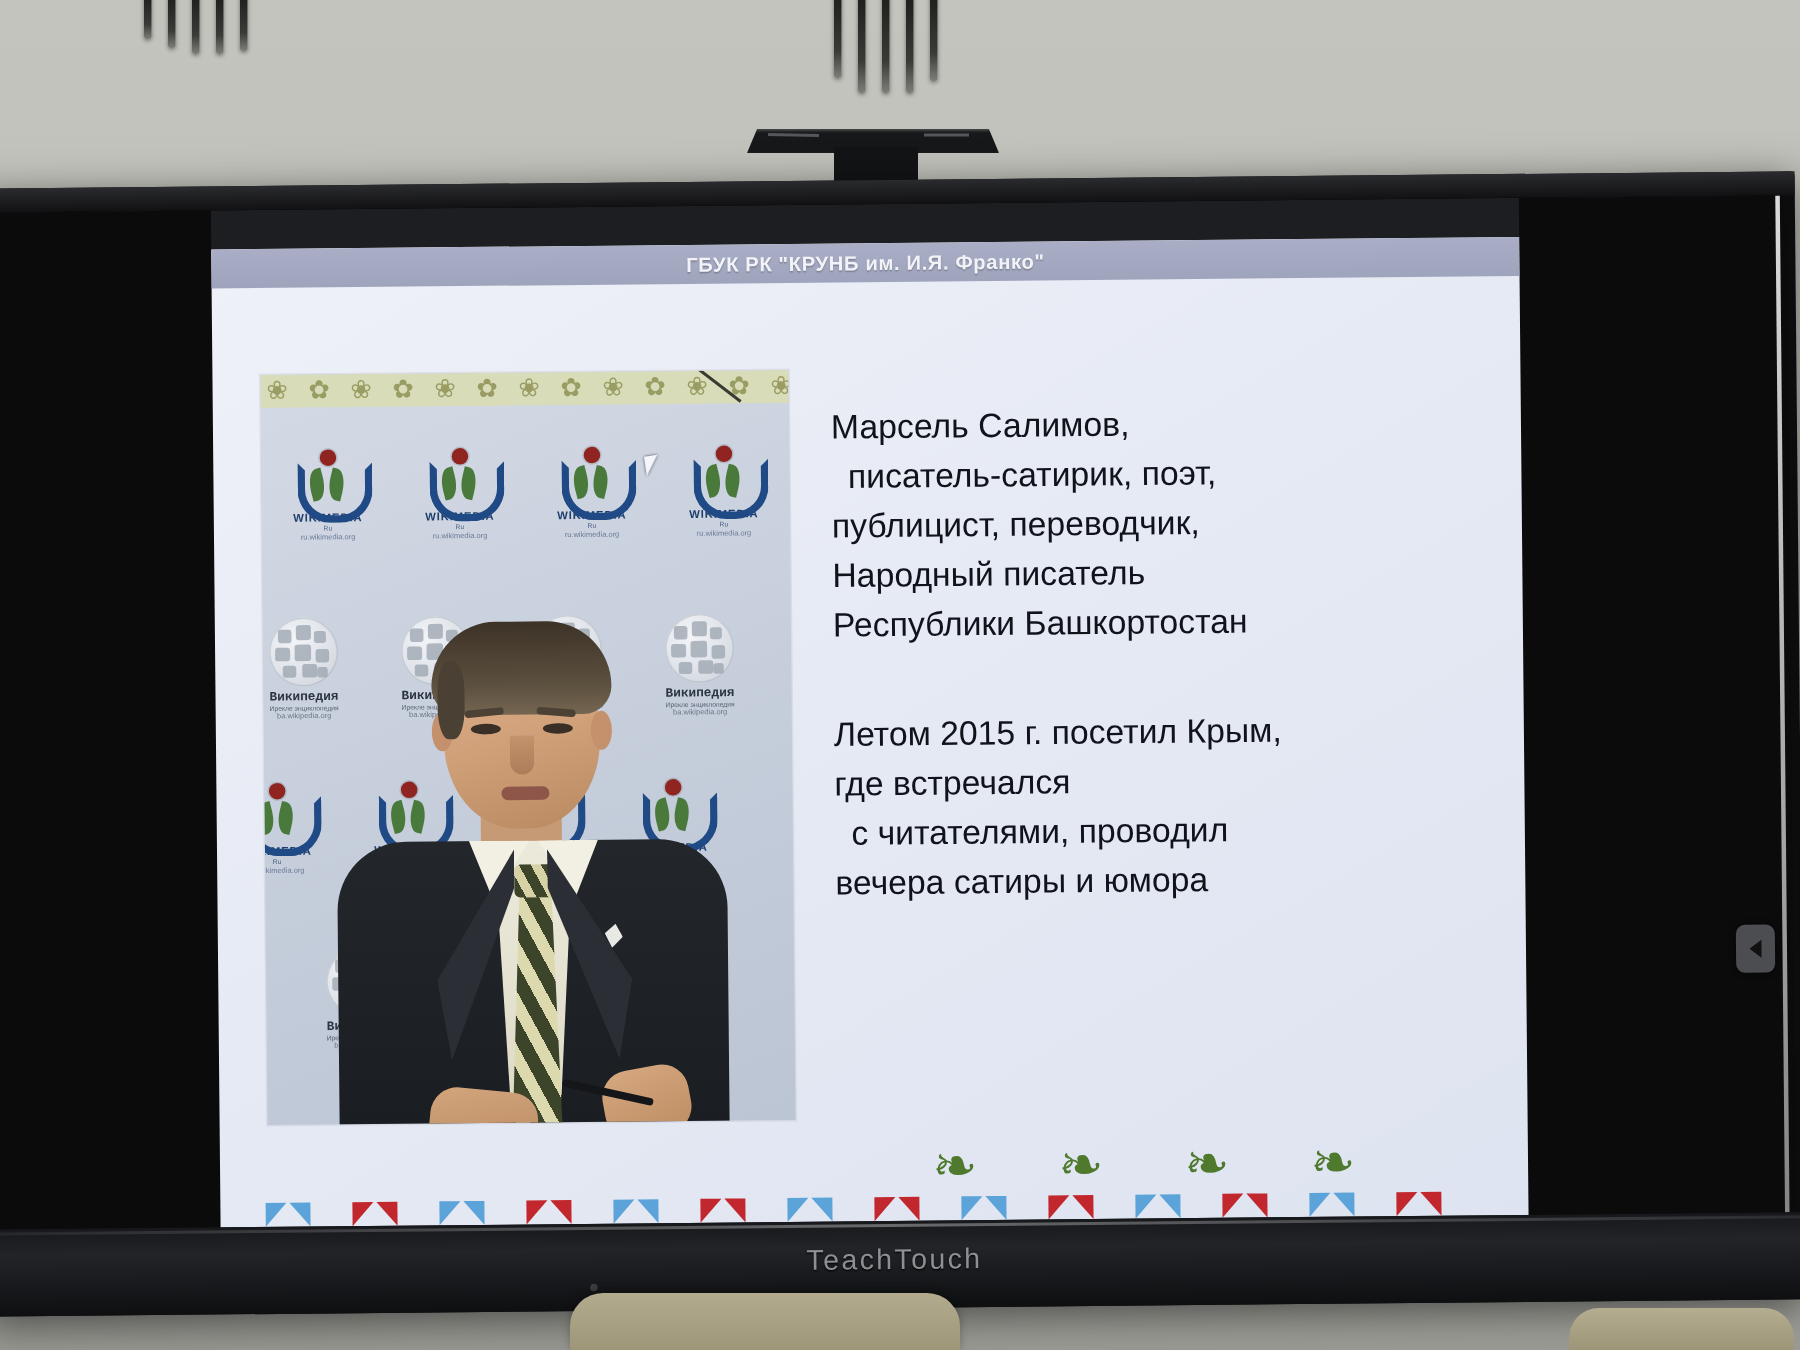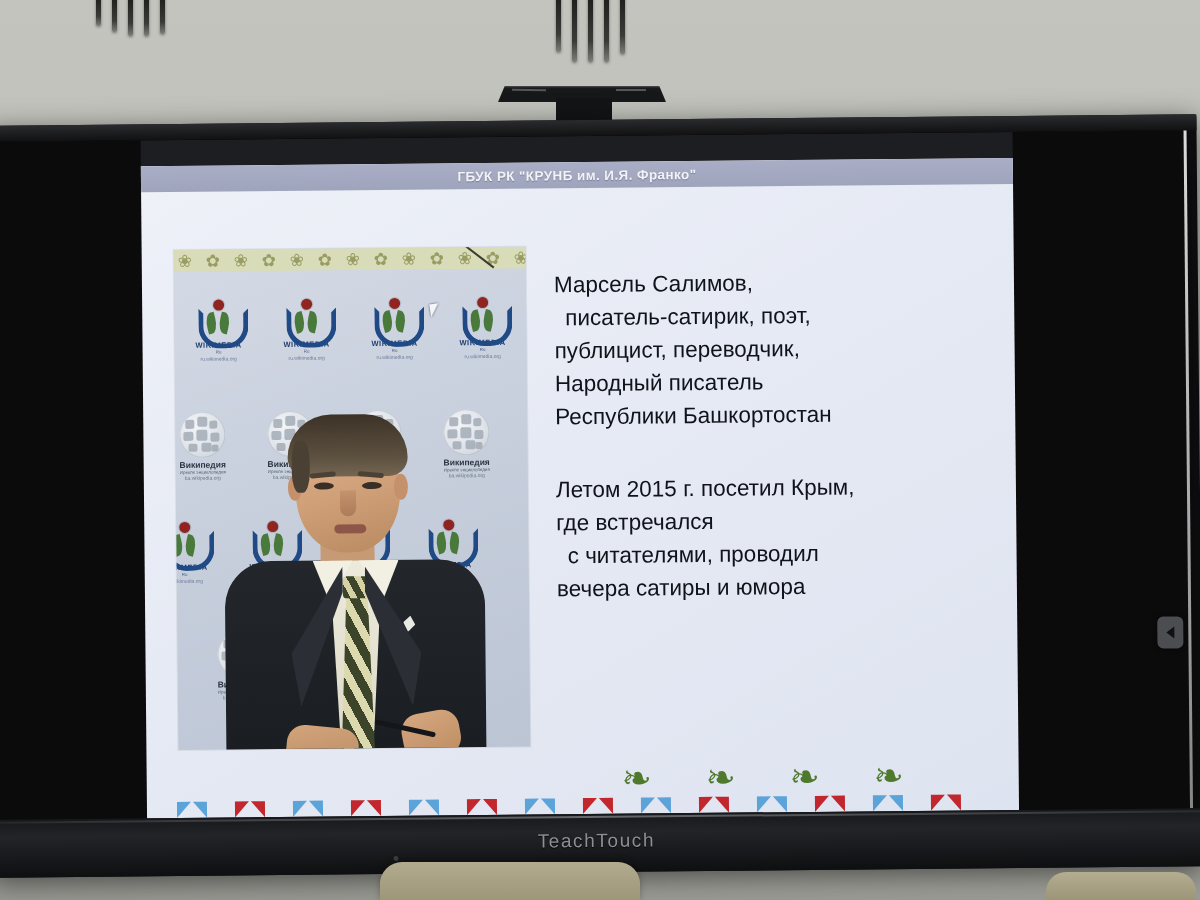--- a/index.html
+++ b/index.html
@@ -102,21 +102,21 @@
       font-family:"Liberation Sans",sans-serif;}
   .wm .sub1{font-size:4.5px;color:#4a5f85;font-family:"Liberation Sans",sans-serif;}
   .wm .sub2{font-size:5px;color:#6a7a97;font-family:"Liberation Sans",sans-serif;margin-top:1px;}
 
   
   .wp{position:absolute;width:86px;text-align:center;}
   .wp .globe{position:relative;width:46px;height:46px;margin:0 auto;border-radius:50%;
       background:radial-gradient(circle at 36% 32%,#f2f4f7 0%,#dfe3e9 55%,#c8ced7 100%);
       overflow:hidden;box-shadow:0 0 0 1px rgba(120,130,145,.25) inset;}
   .wp .globe b{position:absolute;background:#9aa3ae;border-radius:2px;display:block;opacity:.75;}
-  .wp .title{font-size:8.5px;color:#2b3440;font-family:Liberation Sans, sans-serif;font-weight:bold;margin-top:2px;}
+  .wp .title{font-size:8.5px;color:#2b3440;font-family:Liberation Mono, monospace;font-weight:bold;margin-top:2px;}
   .wp .s1{font-size:4.5px;color:#5a6472;font-family:"Liberation Sans",sans-serif;}
   .wp .s2{font-size:5px;color:#6d7785;font-family:"Liberation Sans",sans-serif;}
 
   
   .person{position:absolute;left:48px;top:150px;width:260px;height:350px;}
   .neck{position:absolute;left:96px;top:96px;width:54px;height:58px;background:#c79a76;border-radius:10px;}
   .head{position:absolute;left:72px;top:4px;width:104px;height:128px;border-radius:50% 50% 46% 46%;
       background:linear-gradient(165deg,#e0b48d 0%,#cf9f78 55%,#b98960 100%);}
   .hair{position:absolute;left:64px;top:-6px;width:120px;height:62px;border-radius:60px 60px 26px 26px;
       background:linear-gradient(180deg,#3c3226 0%,#5d5140 70%,#756651 100%);}

